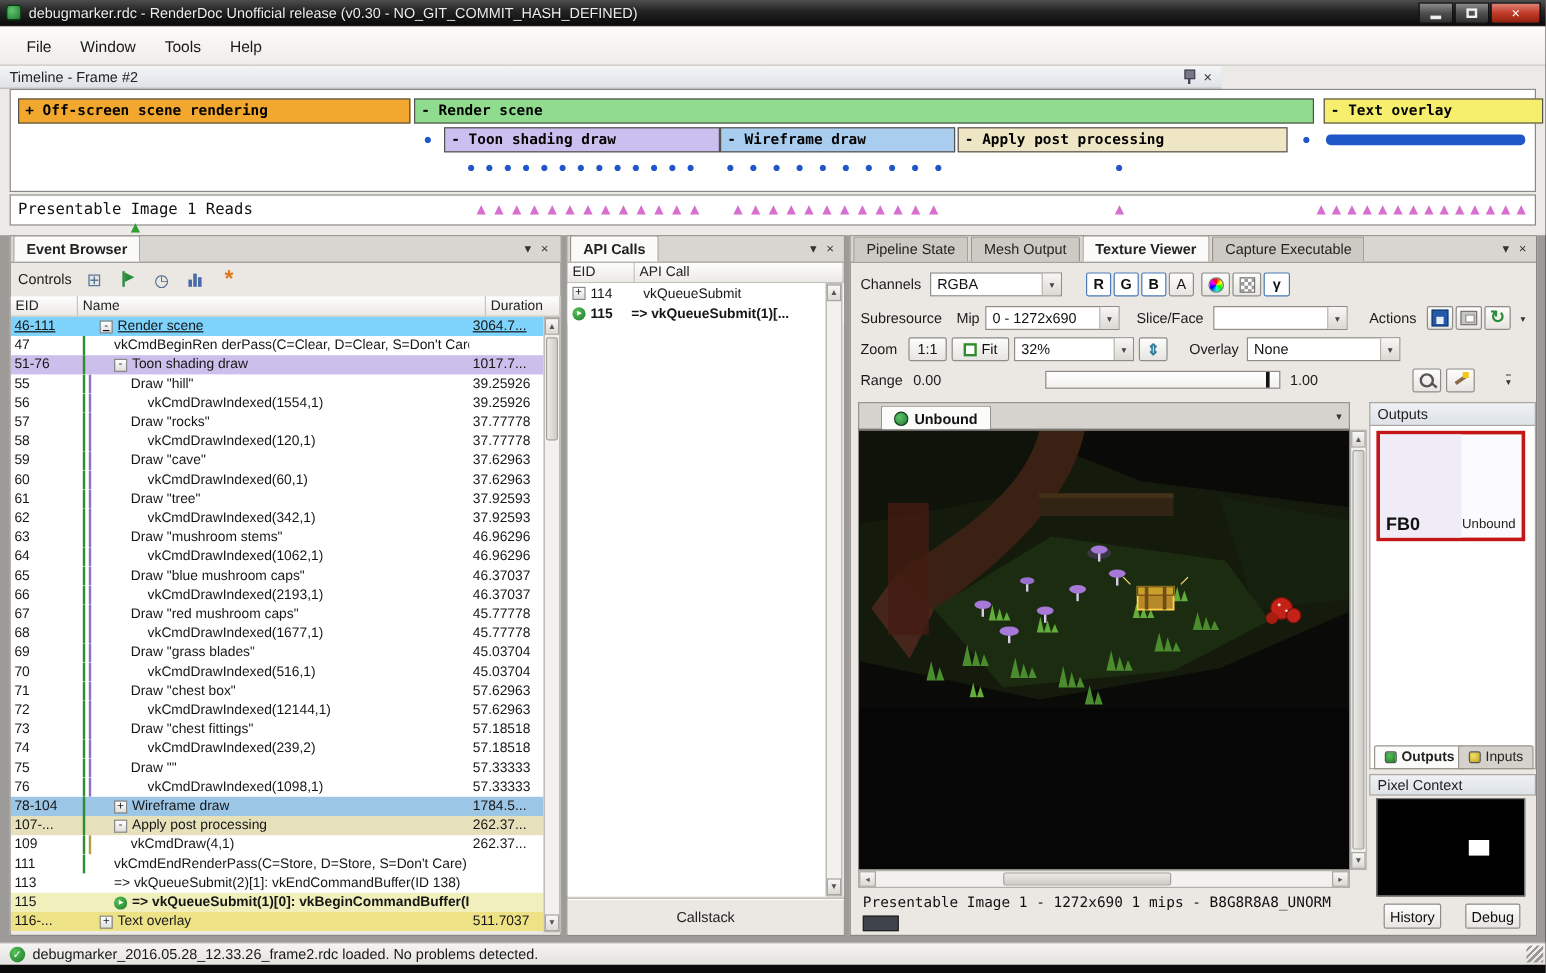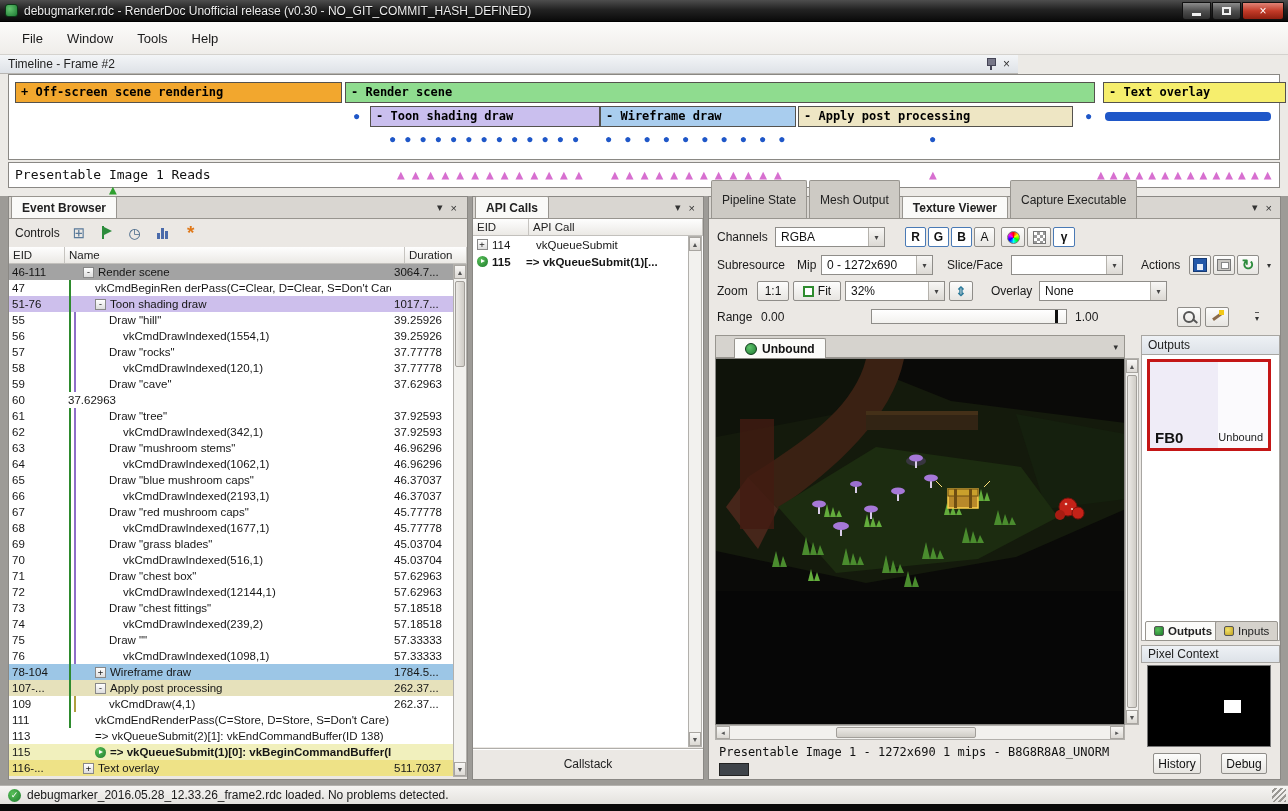--- a/index.html
+++ b/index.html
@@ -51,21 +51,21 @@
   .tl-bar { position:absolute; height:9px; border-radius:4px; }
   .legend-text { position:absolute; left:6px; top:4px; display:flex; align-items:center; white-space:pre;flex-direction:column; }
   .tri-green { color:#2fa02f; margin:0 2px; }
   .tri-outline { color:#222; margin:0 2px; }
   .tri-cluster { position:absolute; top:4px; color:#d76fd0; font-size:13px; white-space:nowrap; }
 
   
   .panel { position:absolute; background:#ebe8e4; border:1px solid #8a8884; }
   .tabbar { position:absolute; left:0; top:0; right:0; height:22px; background:#d9d6d1;
     border-bottom:1px solid #98958f; display:flex; align-items:flex-end; }
-  .tab { height:38px; padding:0 10px; display:flex; align-items:center; gap:5px; font-size:12px; color:#222;
+  .tab { height:21px; padding:0 10px; display:flex; align-items:center; gap:5px; font-size:12px; color:#222;
     border:1px solid #98958f; border-bottom:none; border-radius:2px 2px 0 0; background:#cdcac4; margin-left:2px; }
   .tab.active { background:#fafaf8; font-weight:bold; height:22px; }
   .tabbar-icons { position:absolute; top:4px; display:flex; gap:8px; align-items:center; font-size:11px; color:#333; }
 
   
   .eb-toolbar { position:absolute; left:0; top:22px; width:458px; height:28px; display:flex; align-items:center;
     gap:10px; padding-left:6px; font-size:12px; color:#1a1a1a; }
   .tb-icon { display:inline-flex; align-items:center; justify-content:center; width:18px; height:18px; font-size:14px; }
   .icon-grid { color:#5a7a9a; font-size:15px; }
   .icon-flag { position:relative; width:12px; height:14px; }
@@ -286,21 +286,21 @@
       </span>
       <span class="tb-icon icon-star">*</span>
     </div>
     <div class="grid-header" style="position:absolute; left:0; top:50px; width:458px;">
       <div style="width:56px;">EID</div>
       <div style="flex:1;">Name</div>
       <div style="width:62px;">Duration</div>
     </div>
     <div class="eb-rows">
 
-        <div class="eb-row" style="background: #a3a3a3;">
+        <div class="eb-row" style="background: #7dd3fc; text-decoration: underline;">
           <div class="cell-eid">46-111</div>
           <div class="cell-name" style="padding-left: 18px;">
             <span class="strip s1"></span>
             <span class="strip s2"></span>
             <span class="exp">-</span>
 
             <span class="row-label">Render scene</span>
           </div>
           <div class="cell-dur">3064.7...</div>
         </div>
@@ -378,20 +378,26 @@
             <span class="strip s1" style="background: rgb(46, 139, 46);"></span>
             <span class="strip s2" style="background: rgb(141, 111, 200);"></span>
 
             <span class="row-label">Draw "cave"</span>
           </div>
           <div class="cell-dur">37.62963</div>
         </div>
 
         <div class="eb-row">
           <div class="cell-eid">60</div>
+          <div class="cell-name" style="padding-left: 58px;">
+            <span class="strip s1" style="background: rgb(46, 139, 46);"></span>
+            <span class="strip s2" style="background: rgb(141, 111, 200);"></span>
+
+            <span class="row-label">vkCmdDrawIndexed(60,1)</span>
+          </div>
           <div class="cell-dur">37.62963</div>
         </div>
 
         <div class="eb-row">
           <div class="cell-eid">61</div>
           <div class="cell-name" style="padding-left: 44px;">
             <span class="strip s1" style="background: rgb(46, 139, 46);"></span>
             <span class="strip s2" style="background: rgb(141, 111, 200);"></span>
 
             <span class="row-label">Draw "tree"</span>

